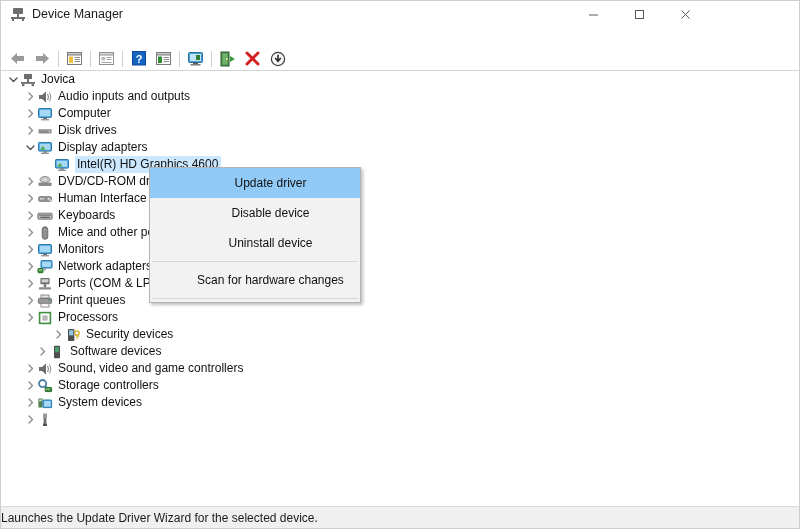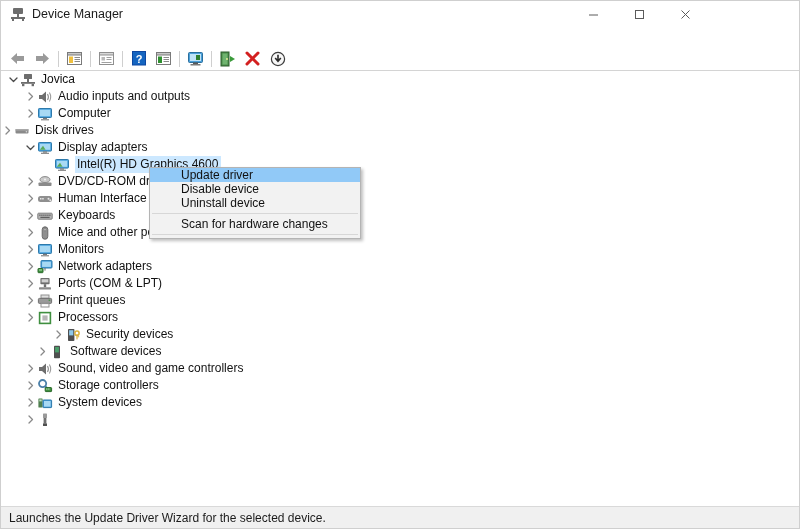--- a/index.html
+++ b/index.html
@@ -41,25 +41,25 @@
   .pane{position:absolute;left:0;top:70px;width:792px;height:436px;background:#ffffff;overflow:hidden;}
   .row{position:relative;height:17px;display:flex;align-items:center;cursor:default;white-space:nowrap;}
   .twisty{width:13px;height:17px;display:flex;align-items:center;justify-content:center;flex:0 0 13px;}
   .twisty svg{display:block;}
   .tree-ico{width:16px;height:16px;flex:0 0 16px;margin-right:5px;position:relative;}
   .lbl{font-size:12px;color:#111;line-height:15px;}
   .row.sel .lbl-wrap{background:#cce8ff;padding:1px 3px 1px 2px;}
 
   
   .statusbar{position:absolute;left:0;bottom:0;width:798px;height:21px;background:#f0f0f0;border-top:1px solid #d9d9d9;display:flex;align-items:center;}
-  .statusbar .st-txt{font-size:12px;color:#1b1b1b;padding-left:8px;line-height:14px;}
+  .statusbar .st-txt{font-size:12px;color:#1b1b1b;line-height:14px;}
 
   
   .ctxmenu{position:absolute;background:#f2f2f2;border:1px solid #b4b4b4;box-shadow:2px 2px 3px rgba(0,0,0,0.25);z-index:50;box-sizing:border-box;}
-  .ctx-item{height:14px;display:flex;align-items:center;padding-left:31px;font-size:12px;color:#111;cursor:default;}
+  .ctx-item{height:30px;display:flex;align-items:center;padding-left:31px;font-size:12px;color:#111;cursor:default;justify-content:center;}
   .ctx-item.hi{background:#91c9f7;}
   .ctx-item.bold{font-weight:bold;}
   .ctx-sep{height:1px;background:#d7d7d7;margin:3px 2px 3px 2px;}
 </style>
 </head>
 <body>
 
 <div class="window">
 
   <div class="titlebar">
@@ -223,21 +223,21 @@
         <svg width="16" height="16" viewBox="0 0 16 16">
           <rect x="1.5" y="2.5" width="13" height="9" rx="0.8" fill="#4aa3df" stroke="#2d79ab"></rect>
           <rect x="2.8" y="3.8" width="10.4" height="6.4" fill="#a8d9f4"></rect>
           <rect x="6" y="11.8" width="4" height="1.3" fill="#7a7a7a"></rect>
           <rect x="4" y="13.1" width="8" height="1.3" fill="#8f8f8f"></rect>
         </svg>
       </span>
       <span class="lbl-wrap"><span class="lbl">Computer</span></span>
     </div>
 
-    <div class="row" style="align-items:center;">
+    <div class="row" style="padding-left:23px;align-items:center;">
       <span class="twisty">
         <svg width="9" height="9" viewBox="0 0 9 9">
             <path d="M3 1 L6.5 4.5 L3 8" fill="none" stroke="#8a8a8a" stroke-width="1.3" stroke-linecap="round" stroke-linejoin="round"></path>
           </svg>
       </span>
       <span class="tree-ico">
         <svg width="16" height="16" viewBox="0 0 16 16">
           <rect x="1.5" y="6" width="13" height="4.5" rx="1" fill="#8a8a8a"></rect>
           <rect x="1.5" y="6" width="13" height="1.6" fill="#a8a8a8"></rect>
           <circle cx="12.4" cy="8.8" r="0.8" fill="#d8d8d8"></circle>

